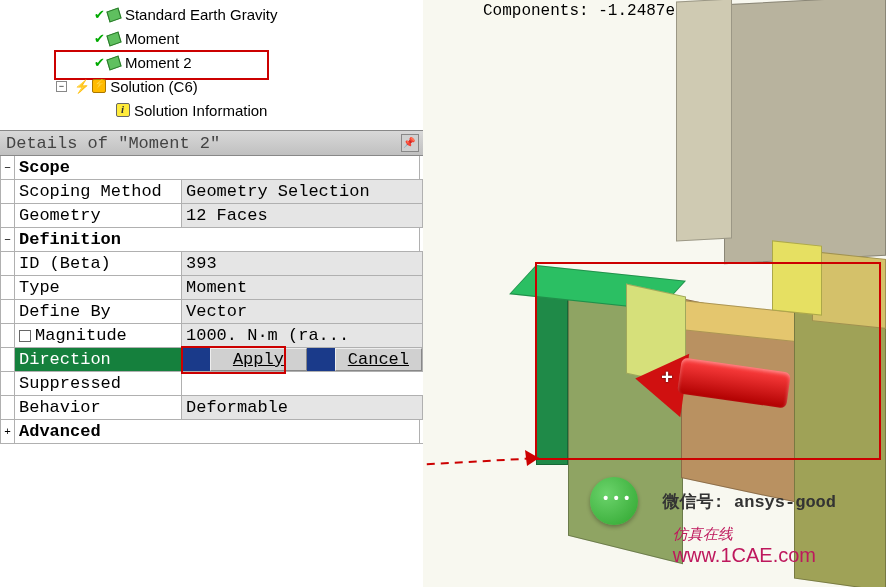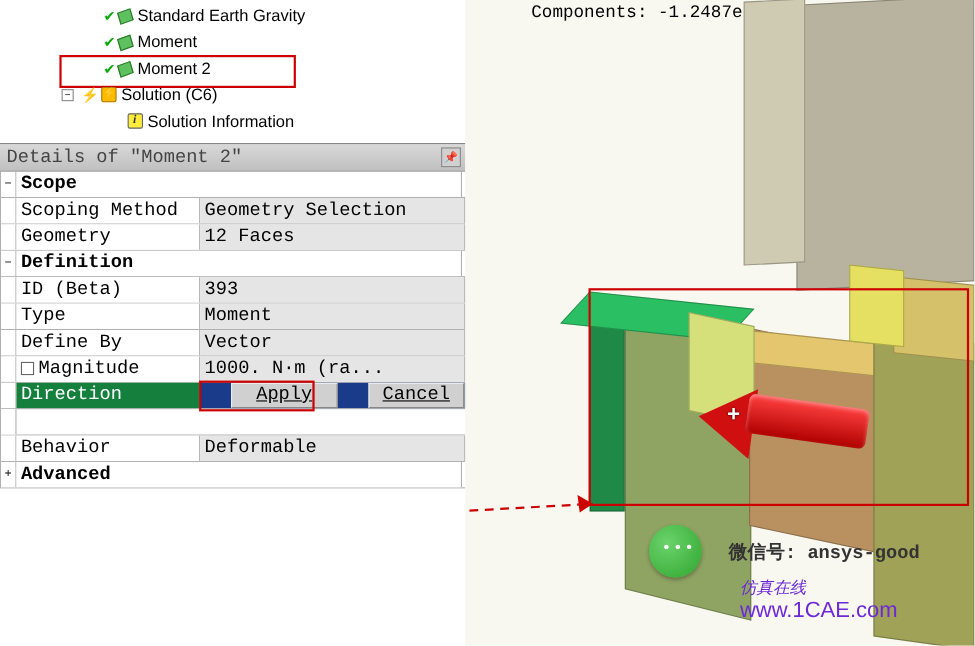--- a/index.html
+++ b/index.html
@@ -57,21 +57,21 @@
 
 
 .model { position: absolute; top: 0; right: 0; width: 460px; height: 587px; }
 .face { position: absolute; border: 1px solid rgba(0,0,0,0.25); }
 
 .wechat { position: absolute; right: 50px; bottom: 62px; display: flex; align-items: center; gap: 25px; font-weight: bold; }
 .wechat-icon { width: 48px; height: 48px; background: radial-gradient(circle at 35% 35%, #6bd36b, #2ea52e); border-radius: 50%; position: relative; box-shadow: 0 2px 4px rgba(0,0,0,0.3); }
 .wechat-icon::after { content: "•••"; position: absolute; color:#fff; left:12px; top:14px; font-size:14px; letter-spacing:2px;}
 .wechat-text { font-size: 17px; color: #333; }
 
-.watermark { position: absolute; right: 70px; bottom: 20px; font-family: Arial, sans-serif; font-size: 15px; color: #6d28d9; font-style: italic; }
+.watermark { position: absolute; right: 70px; bottom: 20px; font-family: Arial, sans-serif; font-size: 15px; color: #be185d; font-style: italic; }
 .watermark .sub { font-size: 20px; font-style: normal; }
 
 .red-arrow { position: absolute; }
 .red-arrow .shaft { position: absolute; width: 110px; height: 36px; background: linear-gradient(#ff4040, #b00000); border-radius: 6px; transform: rotate(8deg); left: 20px; top: 2px; box-shadow: inset 0 2px 4px rgba(255,255,255,0.4); }
 .red-arrow .head { position: absolute; width: 0; height: 0; border-right: 50px solid #d01010; border-top: 32px solid transparent; border-bottom: 32px solid transparent; left: -24px; top: -13px; transform: rotate(8deg); }
 .crosshair { position: absolute; color: #fff; font-size: 20px; font-weight: bold; text-shadow: 0 0 2px #000; }
 </style>
 </head>
 <body>
 
@@ -158,20 +158,21 @@
         <div class="grid-cell-value">
           <div class="apply-cancel">
             <div class="apply-btn">Apply</div>
             <div class="cancel-btn">Cancel</div>
           </div>
         </div>
       </div>
       <div class="apply-red-box"></div>
       <div class="grid-row">
         <div class="grid-cell-exp"></div>
+        <div class="grid-cell-label">Suppressed</div>
       </div>
       <div class="grid-row">
         <div class="grid-cell-exp"></div>
         <div class="grid-cell-label">Behavior</div>
         <div class="grid-cell-value">Deformable</div>
       </div>
 
       <div class="grid-row grid-header">
         <div class="grid-cell-exp">+</div>
         <div class="grid-cell-label">Advanced</div>

